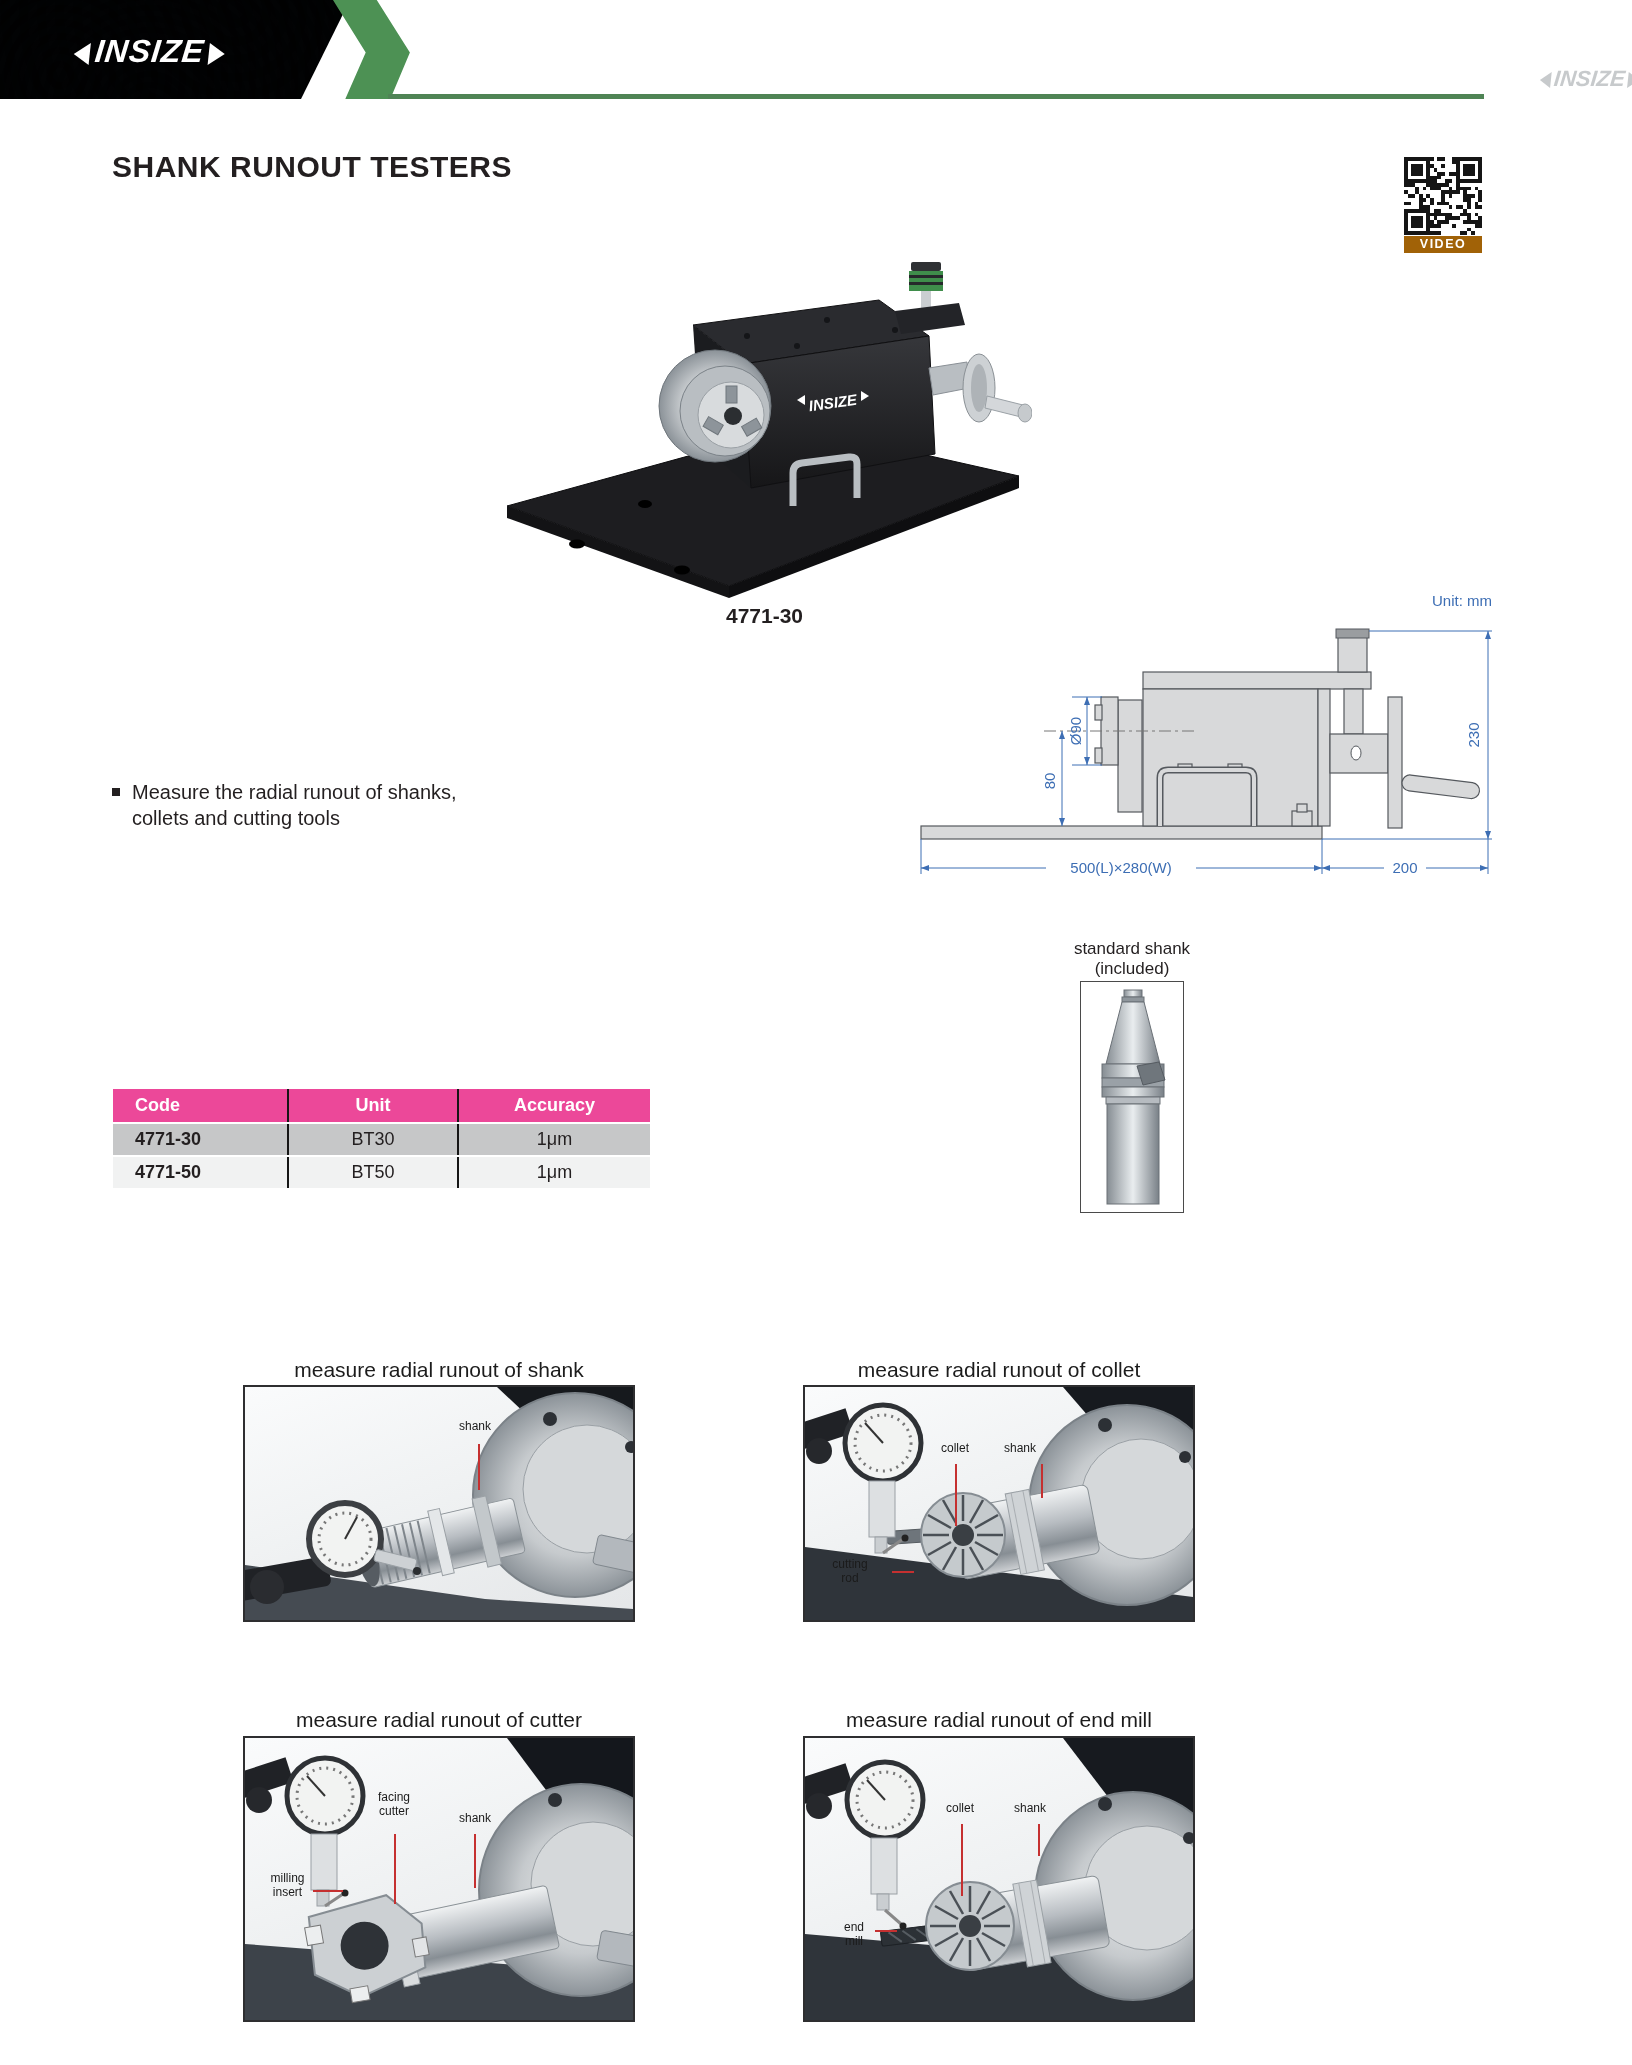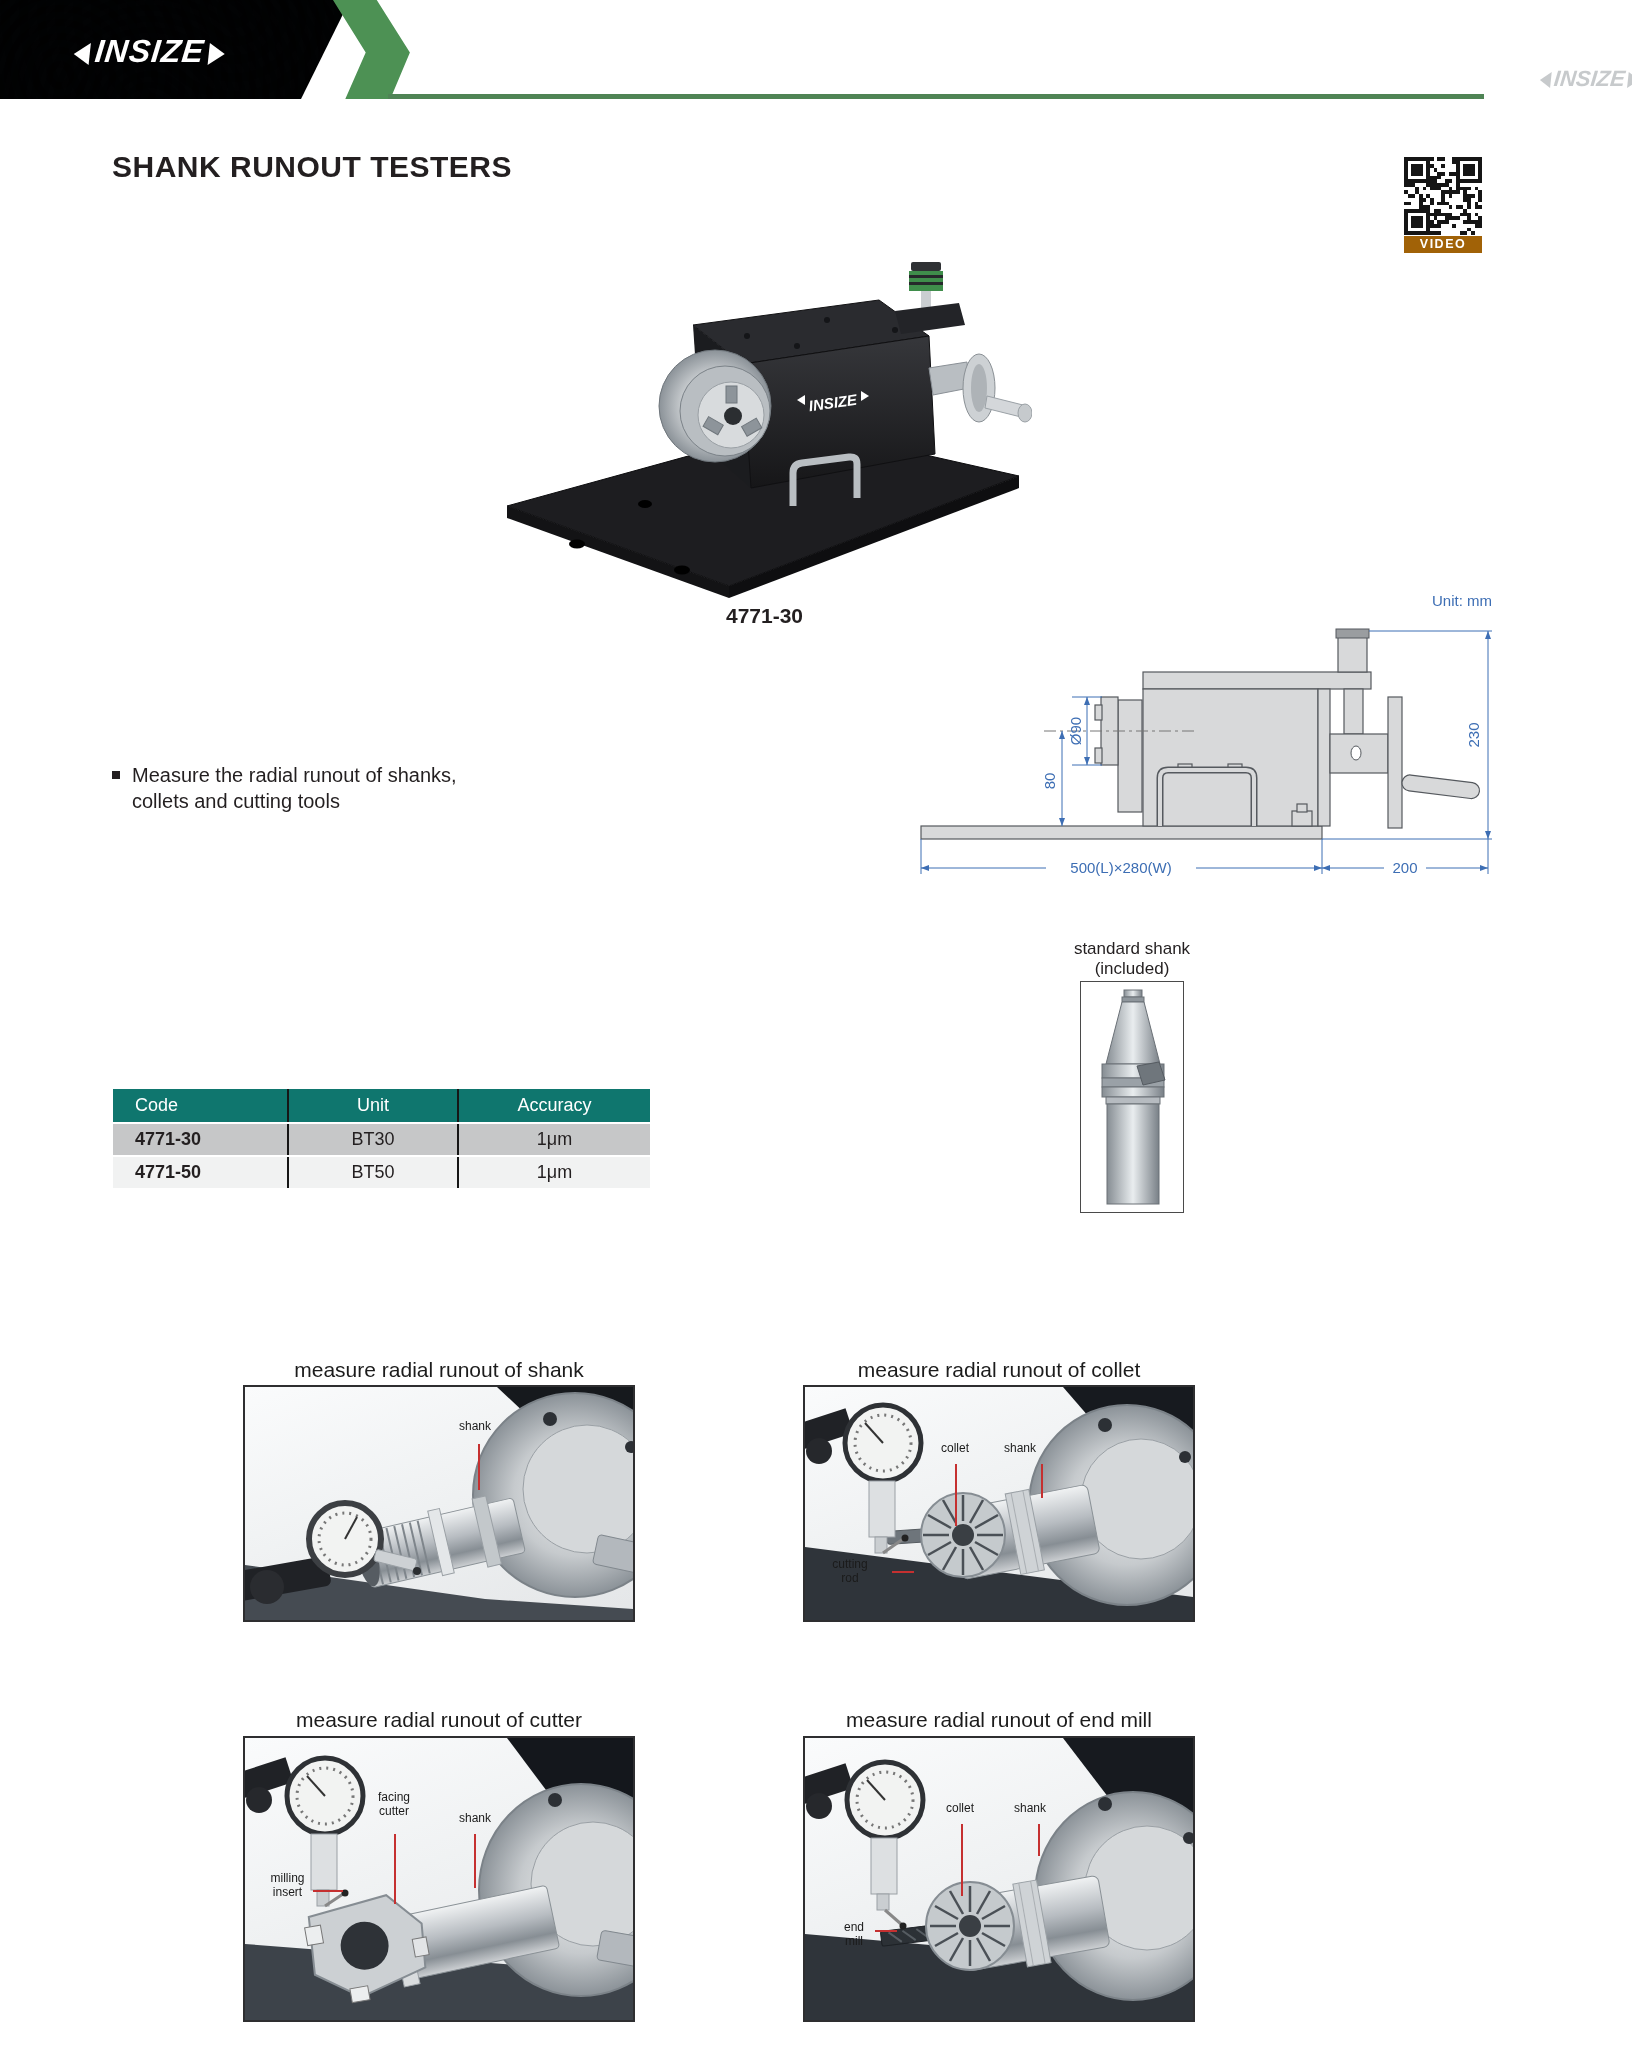--- a/index.html
+++ b/index.html
@@ -42,28 +42,28 @@
   .video-badge{left:1404px;top:236px;width:78px;height:17px;background:#a16207;color:#fff;
       font-size:12.5px;font-weight:bold;letter-spacing:1.5px;text-align:center;line-height:17px;}
 
   
   .product-caption{left:497px;top:604px;width:535px;text-align:center;
       font-size:21px;font-weight:bold;}
   .unit-note{left:1360px;top:592px;width:132px;text-align:right;font-size:15px;color:#3d6eb4;}
 
   
   .features{left:112px;top:762px;width:420px;}
-  .feat{display:flex;font-size:20px;line-height:1.32;}
+  .feat{display:flex;font-size:20px;line-height:1.32;margin-top:17px;}
   .feat .bullet{flex:none;width:8px;height:8px;background:#231f20;margin:9px 12px 0 0;}
   .ml{white-space:pre-line;}
 
   
   .spec{left:113px;top:1089px;border-collapse:collapse;}
   .spec th,.spec td{border-bottom:2px solid #fff;font-size:18px;padding:0;}
-  .spec th{background:#0f766e;color:#fff;height:33px;font-weight:normal;}
+  .spec th{background:#ec4899;color:#fff;height:33px;font-weight:bold;}
   .spec td{height:31px;}
   .spec .sep{border-left:2px solid #161616;}
   .spec tbody tr:nth-child(odd){background:#c6c7c8;}
   .spec tbody tr:nth-child(even){background:#f1f2f2;}
   .c-code{width:152px;text-align:left;padding-left:22px!important;font-weight:bold;}
   .c-taper{width:168px;text-align:center;}
   .c-acc{width:191px;text-align:center;}
 
   
   .shank-label{left:1032px;top:939px;width:200px;text-align:center;font-size:17px;line-height:1.18;}

